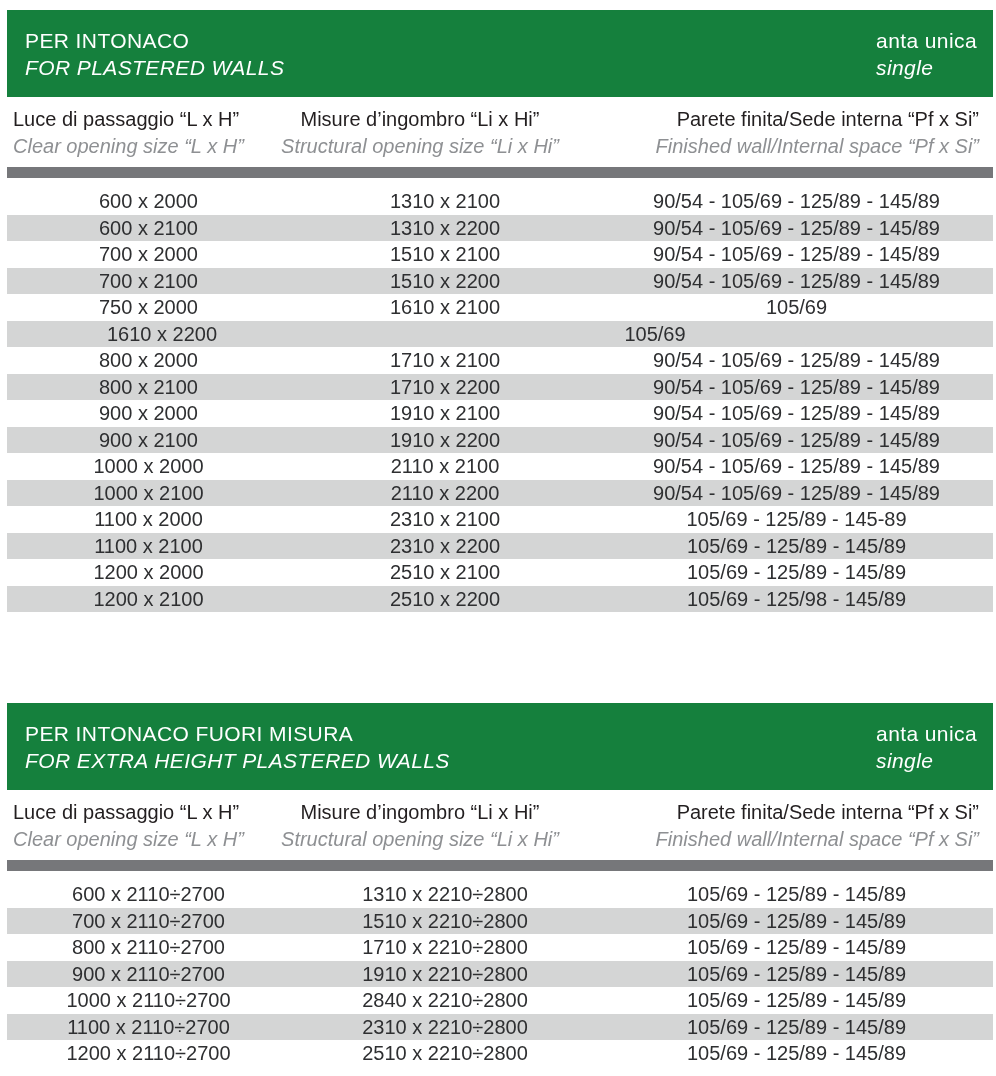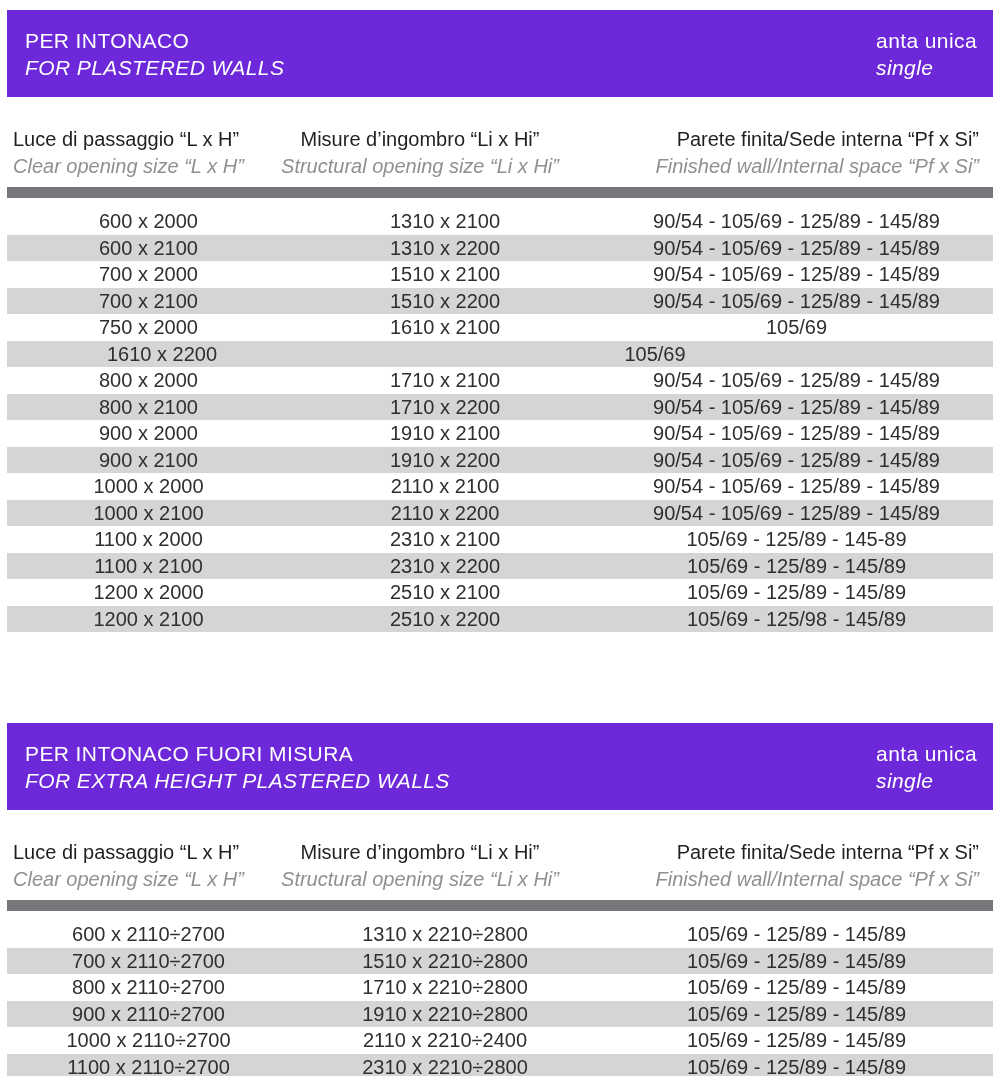--- a/index.html
+++ b/index.html
@@ -8,39 +8,39 @@
     font-family: "Liberation Sans", sans-serif;
     color: #2e2f31;
     -webkit-font-smoothing: antialiased;
   }
   .sheet { padding-top: 10px; }
   .block { margin-left: 7px; width: 986px; }
 
   
   .banner {
     height: 87px;
-    background: #6d28d9;
+    background: #15803d;
     color: #ffffff;
     display: flex;
     justify-content: space-between;
     align-items: center;
     box-sizing: border-box;
     padding: 0 16px 0 18px;
   }
   .banner .title-line1, .banner .right-line1 {
     font-size: 21px; line-height: 27px; letter-spacing: 0.4px;
   }
   .banner .title-line2, .banner .right-line2 {
     font-size: 21px; line-height: 27px; font-style: italic; letter-spacing: 0.4px;
   }
   .banner .right { text-align: left; }
 
   
   .cols-header { display: flex; margin-top: 9px; }
-  .cols-header .col { box-sizing: border-box; margin-top: 20px; }
+  .cols-header .col { box-sizing: border-box; }
   .cols-header .col1 { flex: 0 0 268px; text-align: left; padding-left: 6px; }
   .cols-header .col2 { flex: 0 0 290px; text-align: center; }
   .cols-header .col3 { flex: 1 1 auto; text-align: right; padding-right: 14px; }
   .hdr-it { font-size: 20px; line-height: 27px; color: #231f20; white-space: nowrap; }
   .hdr-en { font-size: 20px; line-height: 27px; color: #8e9093; font-style: italic; white-space: nowrap; }
 
   
   .divider { height: 11px; background: #76777a; margin-top: 7px; }
 
   
@@ -220,21 +220,21 @@
           <div class="cell c2">1710 x 2210÷2800</div>
           <div class="cell c3">105/69 - 125/89 - 145/89</div>
         </div>
         <div class="row">
           <div class="cell c1">900 x 2110÷2700</div>
           <div class="cell c2">1910 x 2210÷2800</div>
           <div class="cell c3">105/69 - 125/89 - 145/89</div>
         </div>
         <div class="row">
           <div class="cell c1">1000 x 2110÷2700</div>
-          <div class="cell c2">2110 x 2210÷2400</div>
+          <div class="cell c2">2840 x 2210÷2800</div>
           <div class="cell c3">105/69 - 125/89 - 145/89</div>
         </div>
         <div class="row">
           <div class="cell c1">1100 x 2110÷2700</div>
           <div class="cell c2">2310 x 2210÷2800</div>
           <div class="cell c3">105/69 - 125/89 - 145/89</div>
         </div>
         <div class="row">
           <div class="cell c1">1200 x 2110÷2700</div>
           <div class="cell c2">2510 x 2210÷2800</div>

